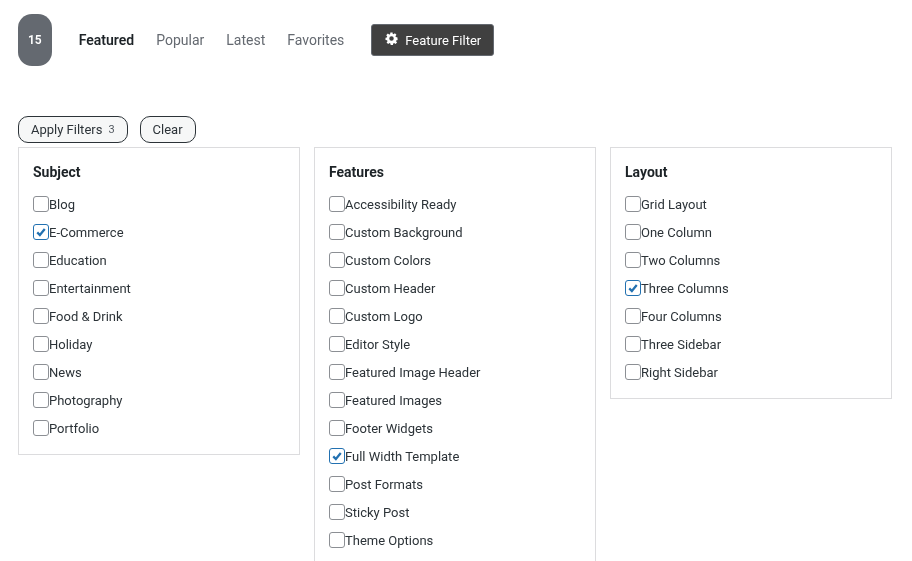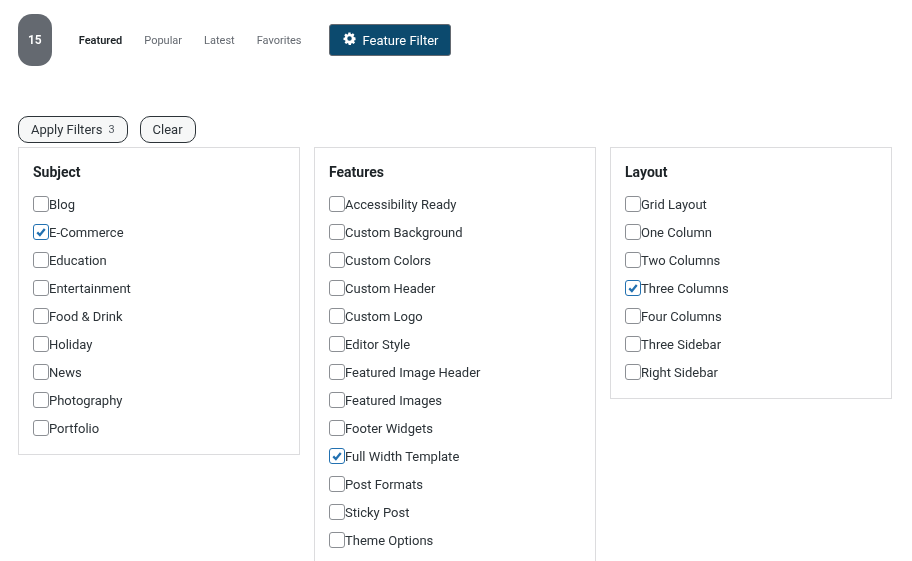--- a/index.html
+++ b/index.html
@@ -20,34 +20,34 @@
   .count-pill {
     background: #646970;
     color: #fff;
     font-weight: 600;
     font-size: 12px;
     padding: 19px 10px;
     border-radius: 14px;
     margin-right: 14px;
   }
   .tab {
-    font-size: 11px;
+    font-size: 14px;
     padding: 4px 9px;
     color: #646970;
     cursor: pointer;
   }
   .tab.active {
     color: #1d2327;
     font-weight: 600;
   }
   .feature-filter-btn {
     display: inline-flex;
     align-items: center;
     gap: 6px;
-    background: #0c4a6e;
+    background: #404040;
     color: #fff;
     font-size: 13px;
     padding: 6px 12px;
     border-radius: 3px;
     border: 1px solid #646970;
     margin-left: 14px;
     cursor: pointer;
   }
   .feature-filter-btn svg { width: 15px; height: 15px; fill: #fff; }
 

